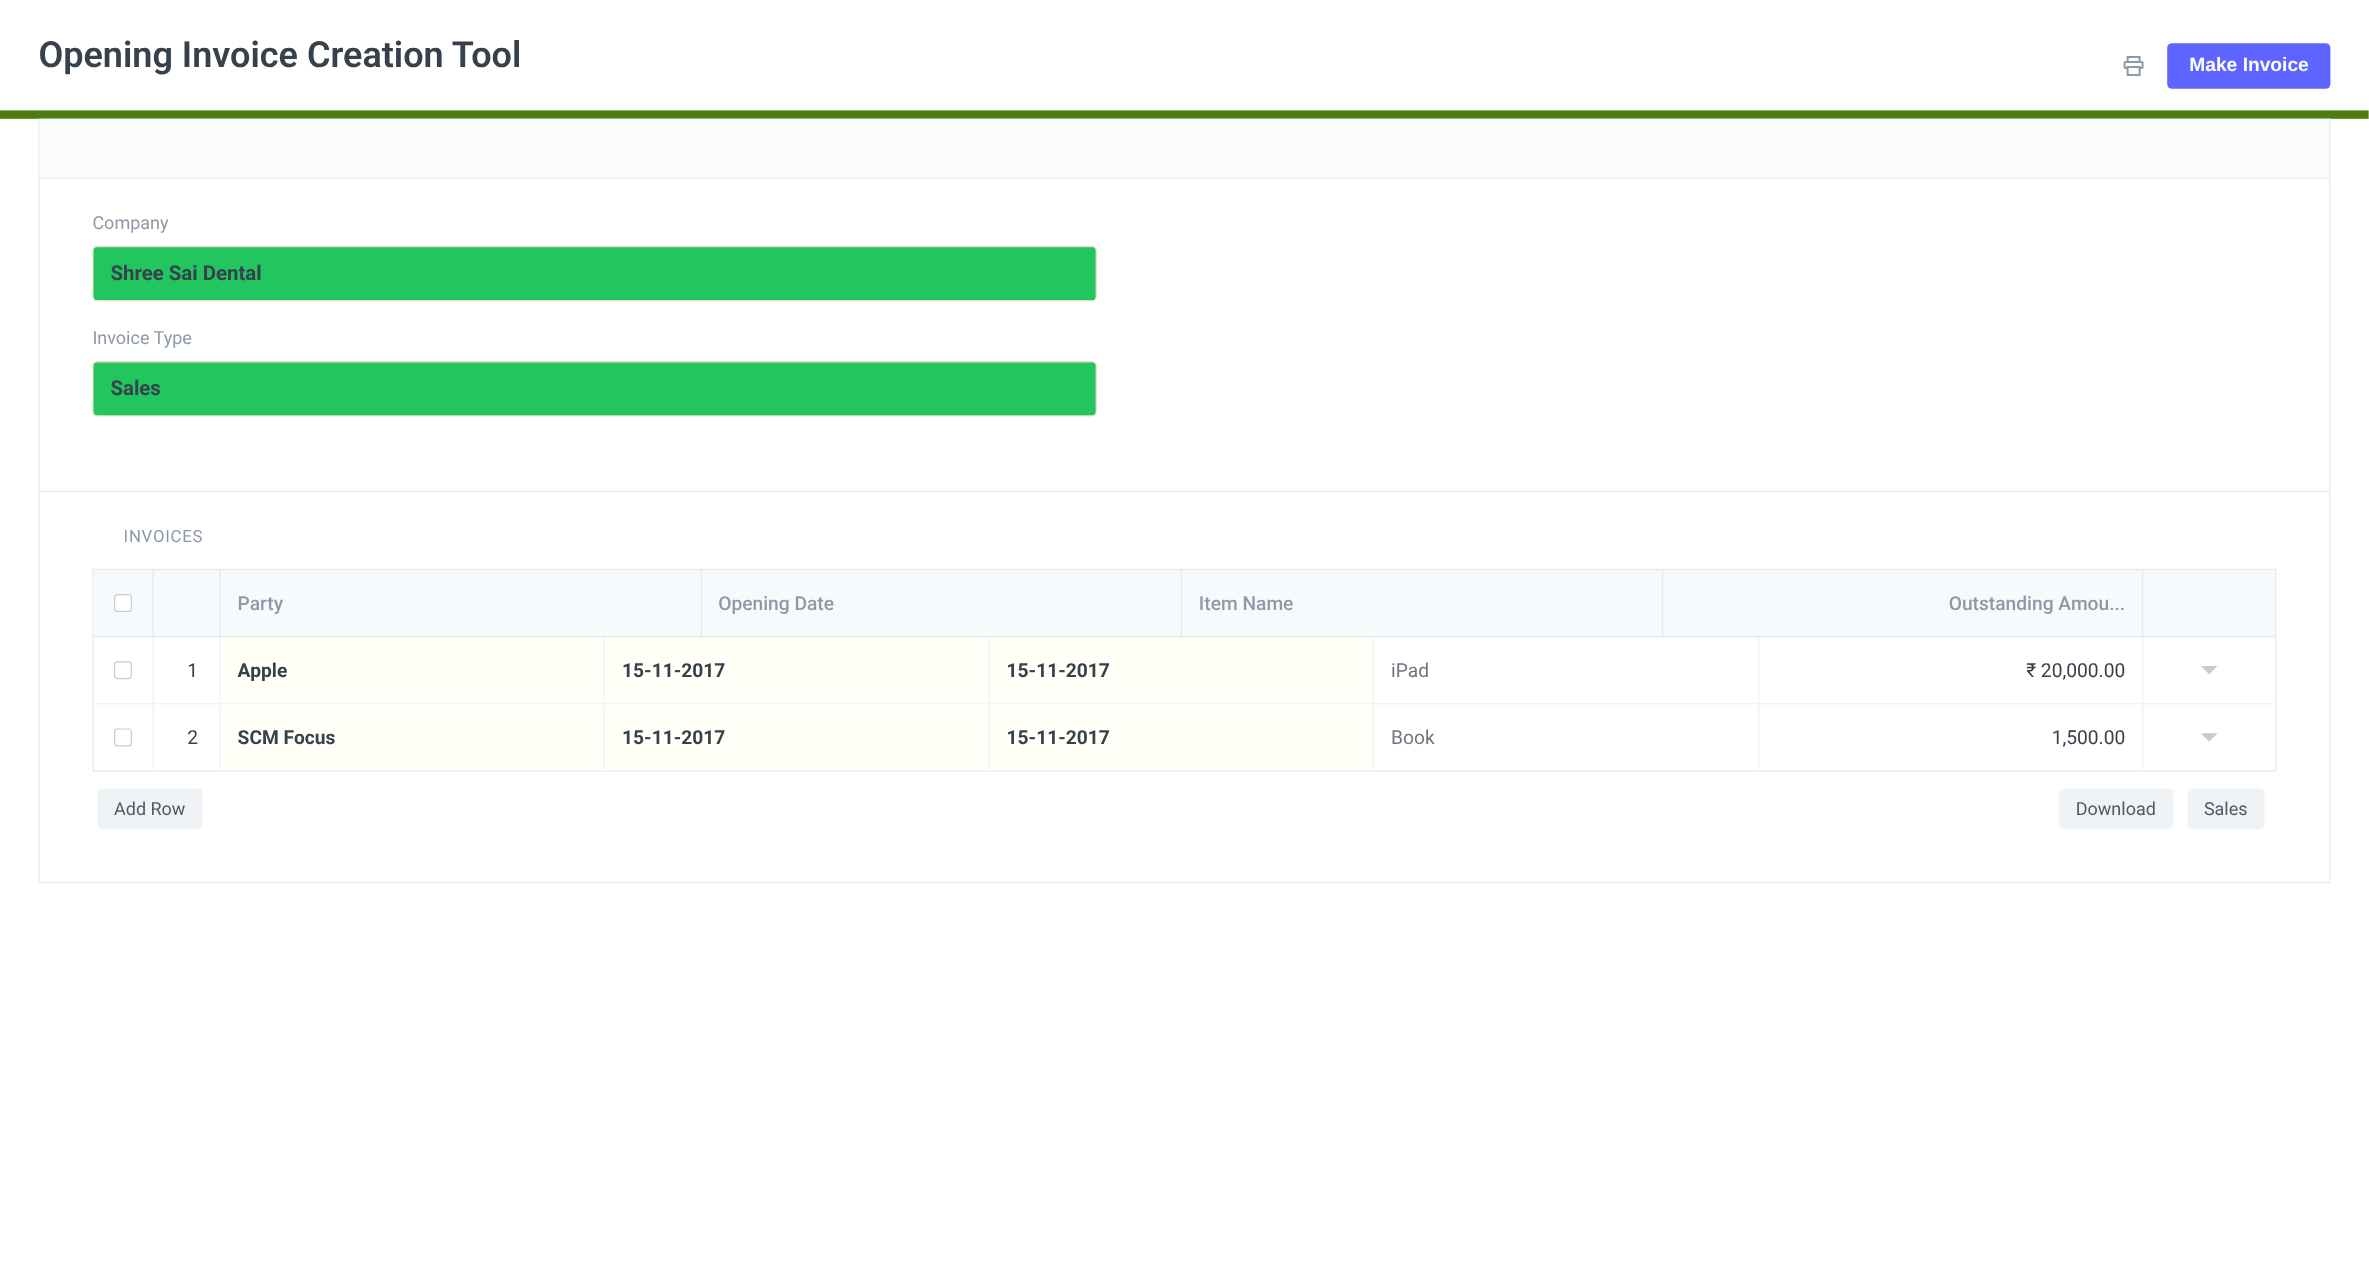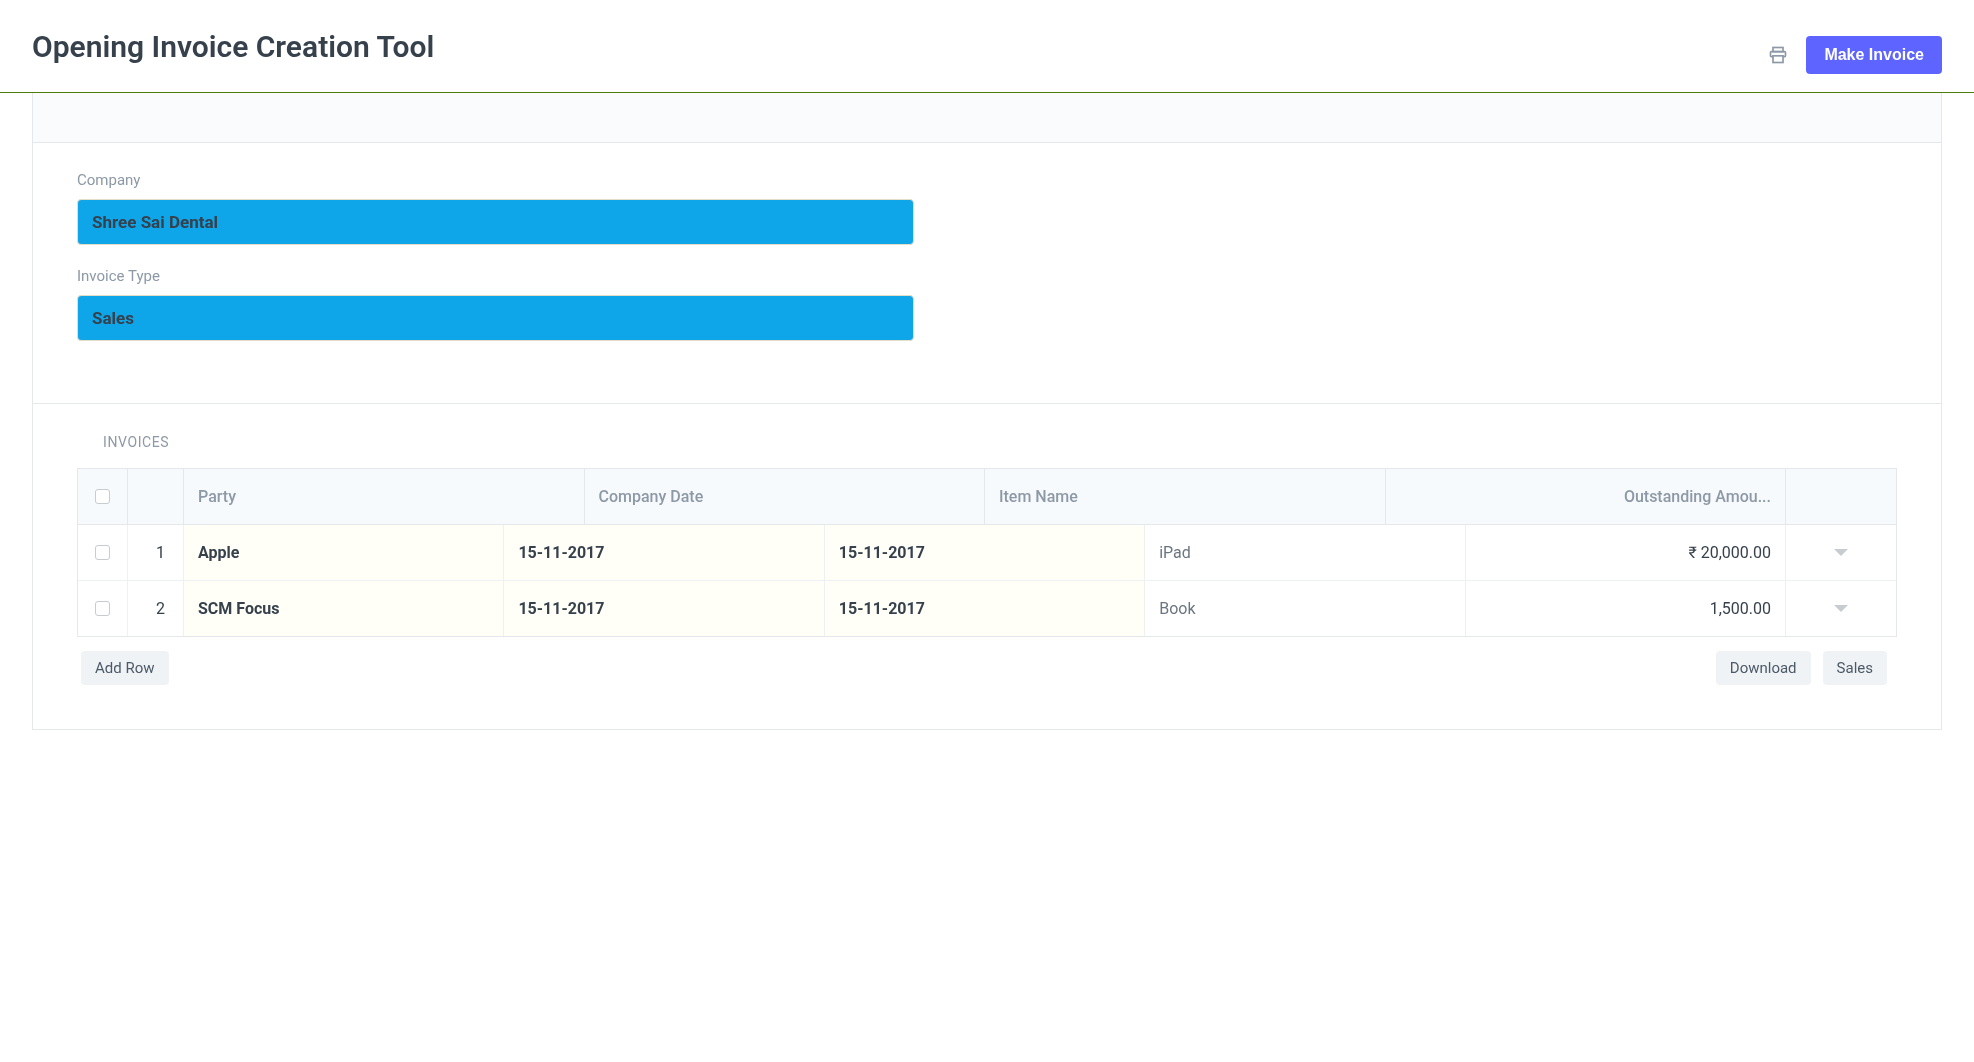--- a/index.html
+++ b/index.html
@@ -7,21 +7,21 @@
     font-family: -apple-system, BlinkMacSystemFont, "Segoe UI", Roboto, Helvetica, Arial, sans-serif;
     background: #ffffff;
     color: #36414c;
     font-size: 14px;
   }
   .header-bar {
     display: flex;
     align-items: center;
     justify-content: space-between;
     padding: 18px 32px 18px 32px;
-    border-bottom: 1px solid #4d7c0f;
+    border-bottom: 7px solid #4d7c0f;
   }
   .page-title {
     font-size: 30px;
     font-weight: 600;
     color: #36414c;
   }
   .header-actions {
     display: flex;
     align-items: center;
     gap: 18px;
@@ -73,21 +73,21 @@
   }
   .control-label {
     color: #8d99a6;
     font-size: 15px;
     margin-bottom: 10px;
     display: block;
   }
   .control-input {
     width: 100%;
     border: 1px solid #e6ddc8;
-    background: #0ea5e9;
+    background: #22c55e;
     border-radius: 4px;
     padding: 12px 14px;
     font-size: 17px;
     font-weight: 700;
     color: #36414c;
     font-family: inherit;
   }
   .table-section {
     padding: 30px 44px 44px 44px;
   }
@@ -214,21 +214,21 @@
     <div class="table-section">
       <div class="section-title">INVOICES</div>
 
       <div class="grid-table">
         <div class="grid-header">
           <div class="grid-cell col-check">
             <div class="checkbox"></div>
           </div>
           <div class="grid-cell col-idx"></div>
           <div class="grid-cell col-party">Party</div>
-          <div class="grid-cell col-posting">Company Date</div>
+          <div class="grid-cell col-posting">Opening Date</div>
           <div class="grid-cell col-item">Item Name</div>
           <div class="grid-cell col-amount">Outstanding Amou...</div>
           <div class="grid-cell col-act"></div>
         </div>
 
         <div class="grid-row">
           <div class="grid-cell col-check">
             <div class="checkbox"></div>
           </div>
           <div class="grid-cell col-idx">1</div>

